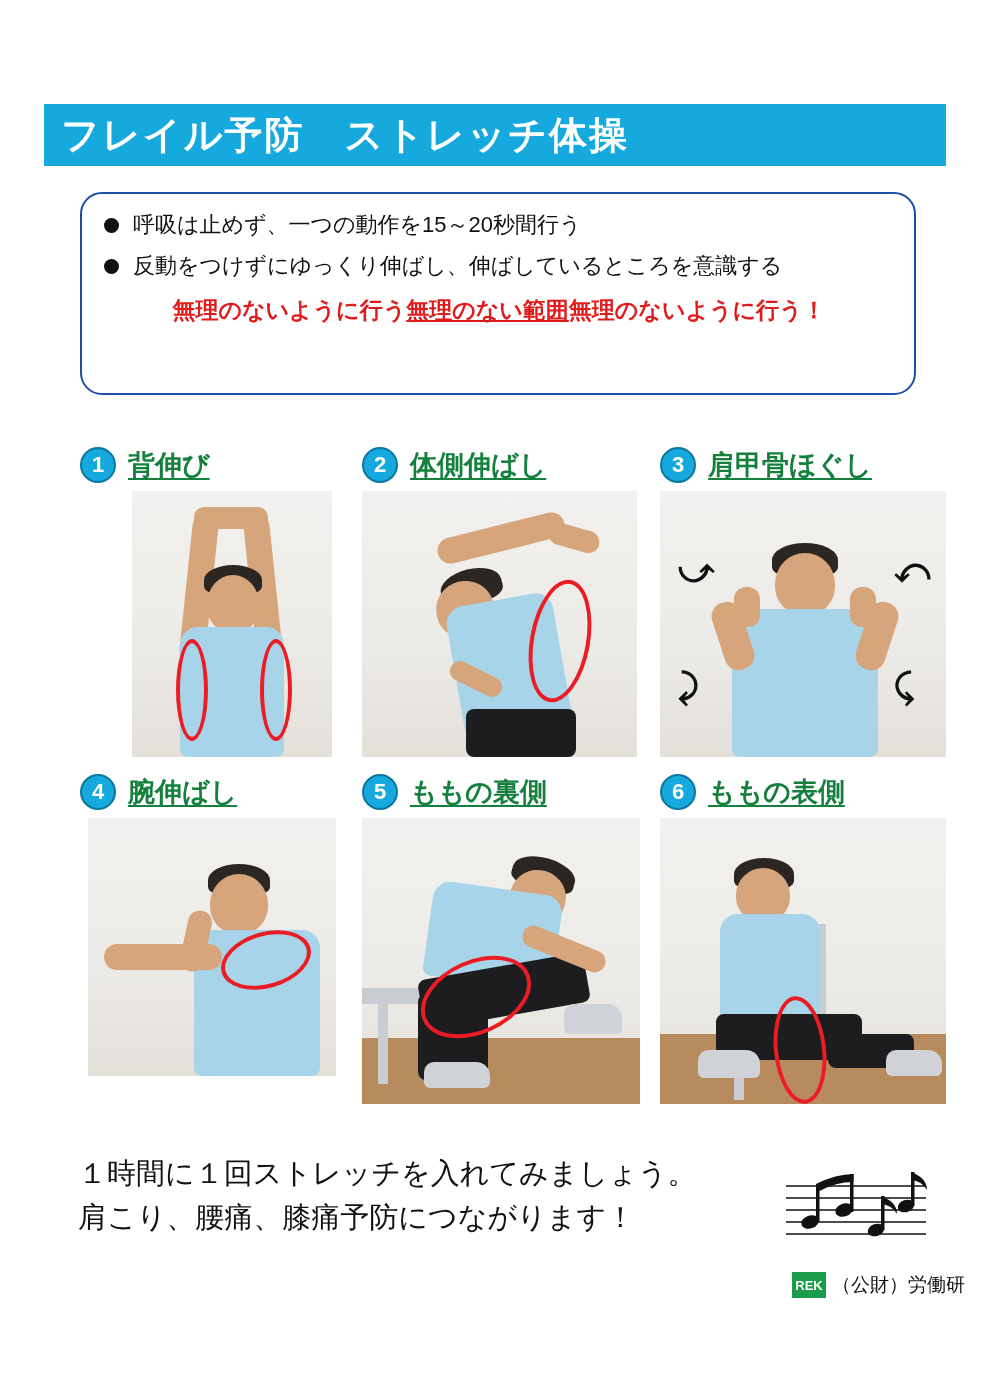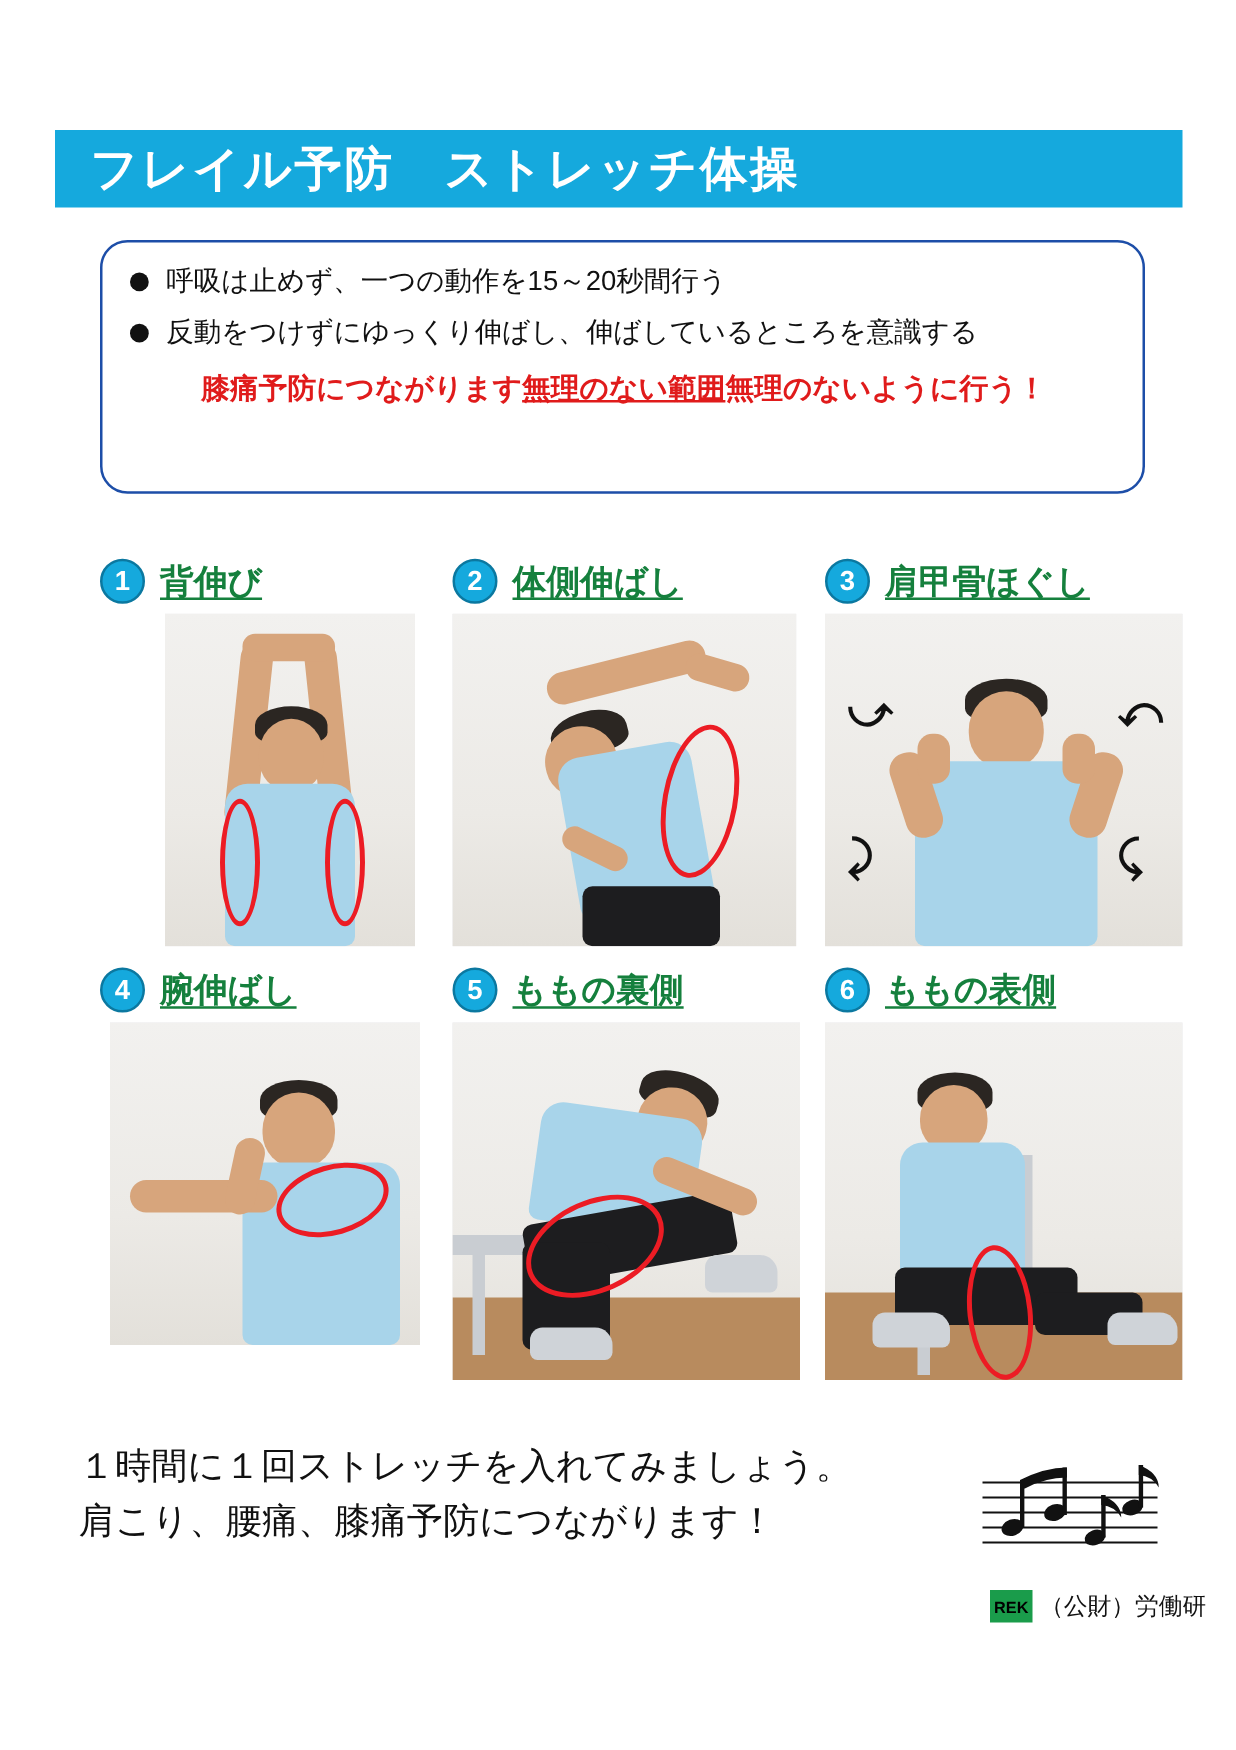--- a/index.html
+++ b/index.html
@@ -24,21 +24,21 @@
     height: 62px;
     background: #15a9dd;
     display: flex;
     align-items: center;
   }
   #title-text {
     color: #ffffff;
     font-size: 38px;
     font-weight: bold;
     letter-spacing: 2px;
-    padding-left: 28px;
+    padding-left: 17px;
     white-space: pre;
   }
 
   
   #notes-box {
     position: absolute;
     left: 80px;
     top: 192px;
     width: 836px;
     height: 203px;
@@ -140,21 +140,21 @@
     position:absolute;
     color:#111;
     font-size:34px;
     font-weight:bold;
     line-height:1;
   }
 
   
   #footer-text {
     position: absolute;
-    left: 63px;
+    left: 78px;
     top: 1152px;
     width: 700px;
     font-size: 29px;
     color: #111111;
     line-height: 1.5;
     white-space: pre-line;
   }
   #music-note {
     position: absolute;
     left: 780px;
@@ -166,21 +166,21 @@
     position: absolute;
     left: 792px;
     top: 1272px;
     display: flex;
     align-items: center;
   }
   #logo-mark {
     width: 34px;
     height: 26px;
     background: #1a9c4b;
-    color: #000000;
+    color: #ffffff;
     font-size: 13px;
     font-weight: bold;
     display: flex;
     align-items: center;
     justify-content: center;
     margin-right: 6px;
     flex: none;
   }
   #logo-text {
     font-family: "Liberation Serif", serif;
@@ -202,21 +202,21 @@
   <div class="note-row">
     <span class="bullet"></span>
     <span class="note-text">呼吸は止めず、一つの動作を15～20秒間行う</span>
   </div>
 
   <div class="note-row">
     <span class="bullet"></span>
     <span class="note-text">反動をつけずにゆっくり伸ばし、伸ばしているところを意識する</span>
   </div>
 
-  <div id="note-highlight"><span>膝痛予防につながります</span><span class="ul">無理のない範囲</span><span>無理のないように行う！</span></div>
+  <div id="note-highlight"><span>無理のないように行う</span><span class="ul">無理のない範囲</span><span>無理のないように行う！</span></div>
 </div>
 
 <div class="ex" style="left:80px; top:445px; width:268px;">
   <div class="ex-head">
     <div class="ex-num">1</div>
     <div class="ex-label">背伸び</div>
   </div>
   <div class="ex-photo" style="width:200px;height:266px;margin-left:52px;">
     <div class="wall"></div>
     <div class="arm" style="left:54px; top:22px; width:26px; height:150px; transform:rotate(6deg);"></div>

